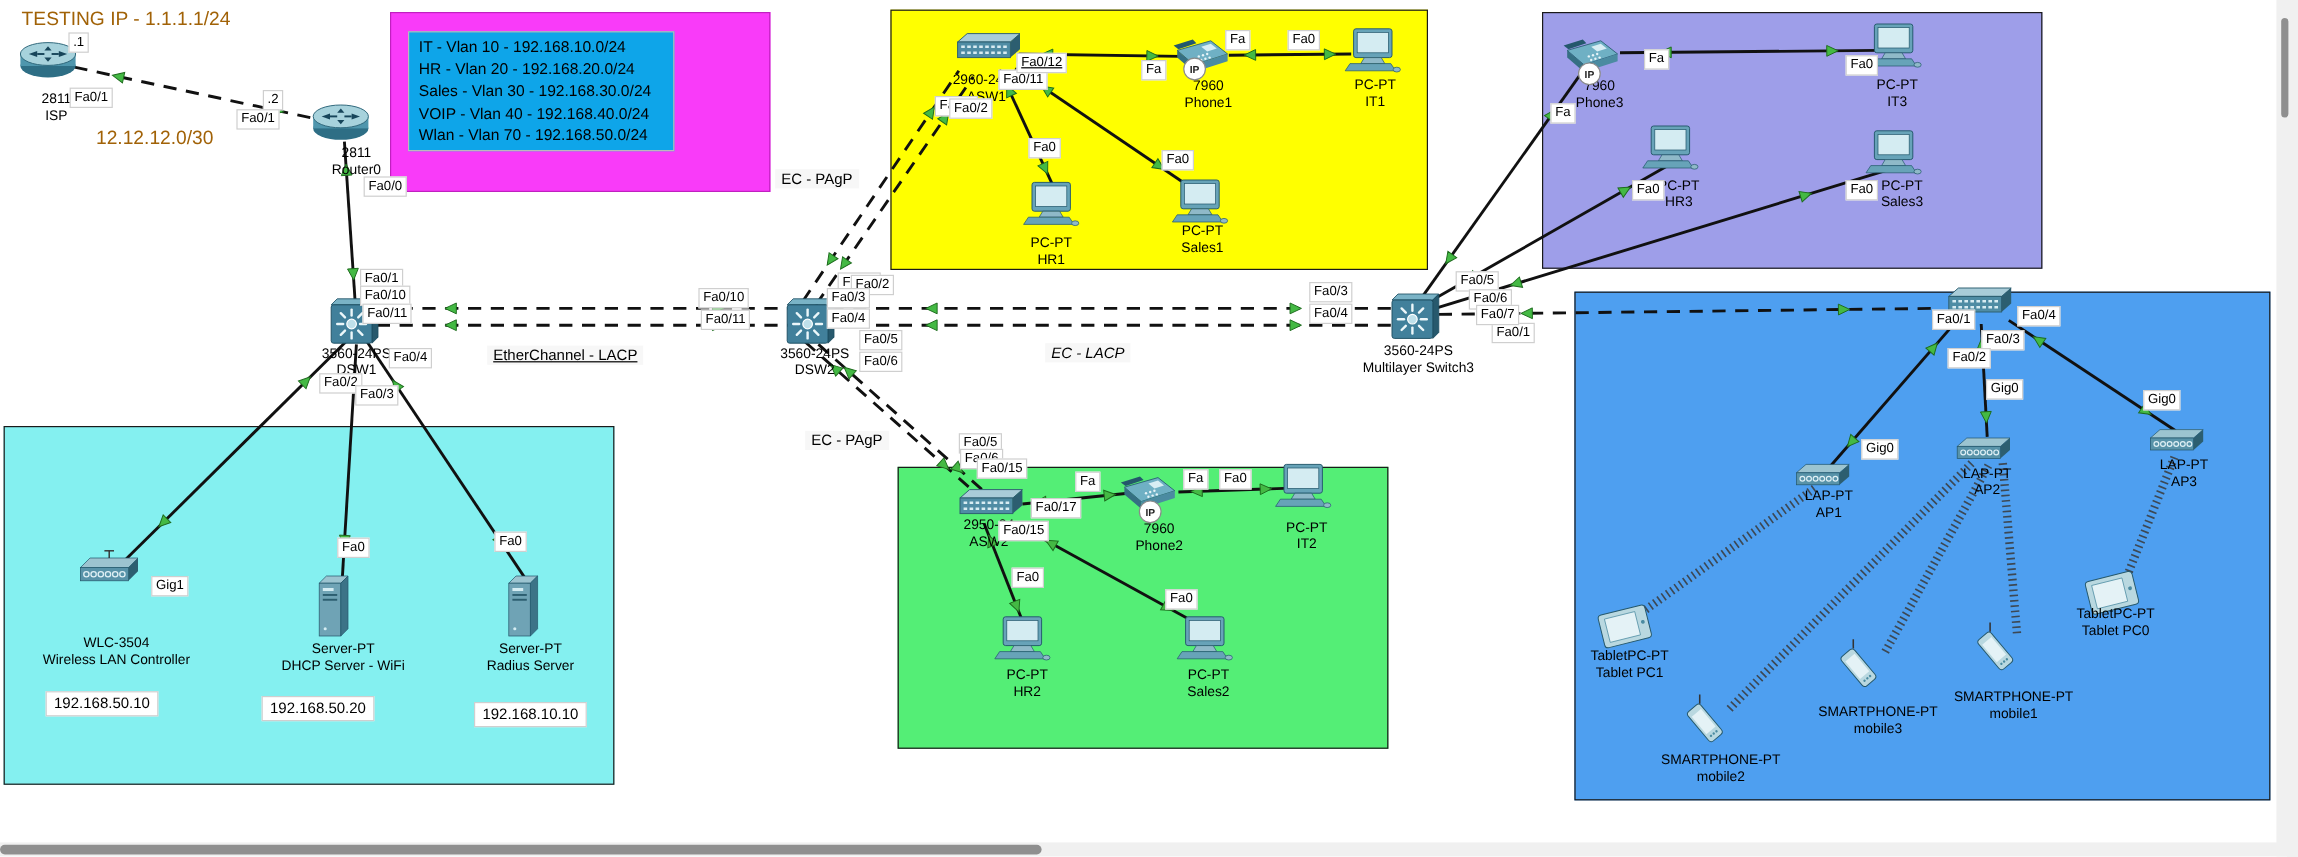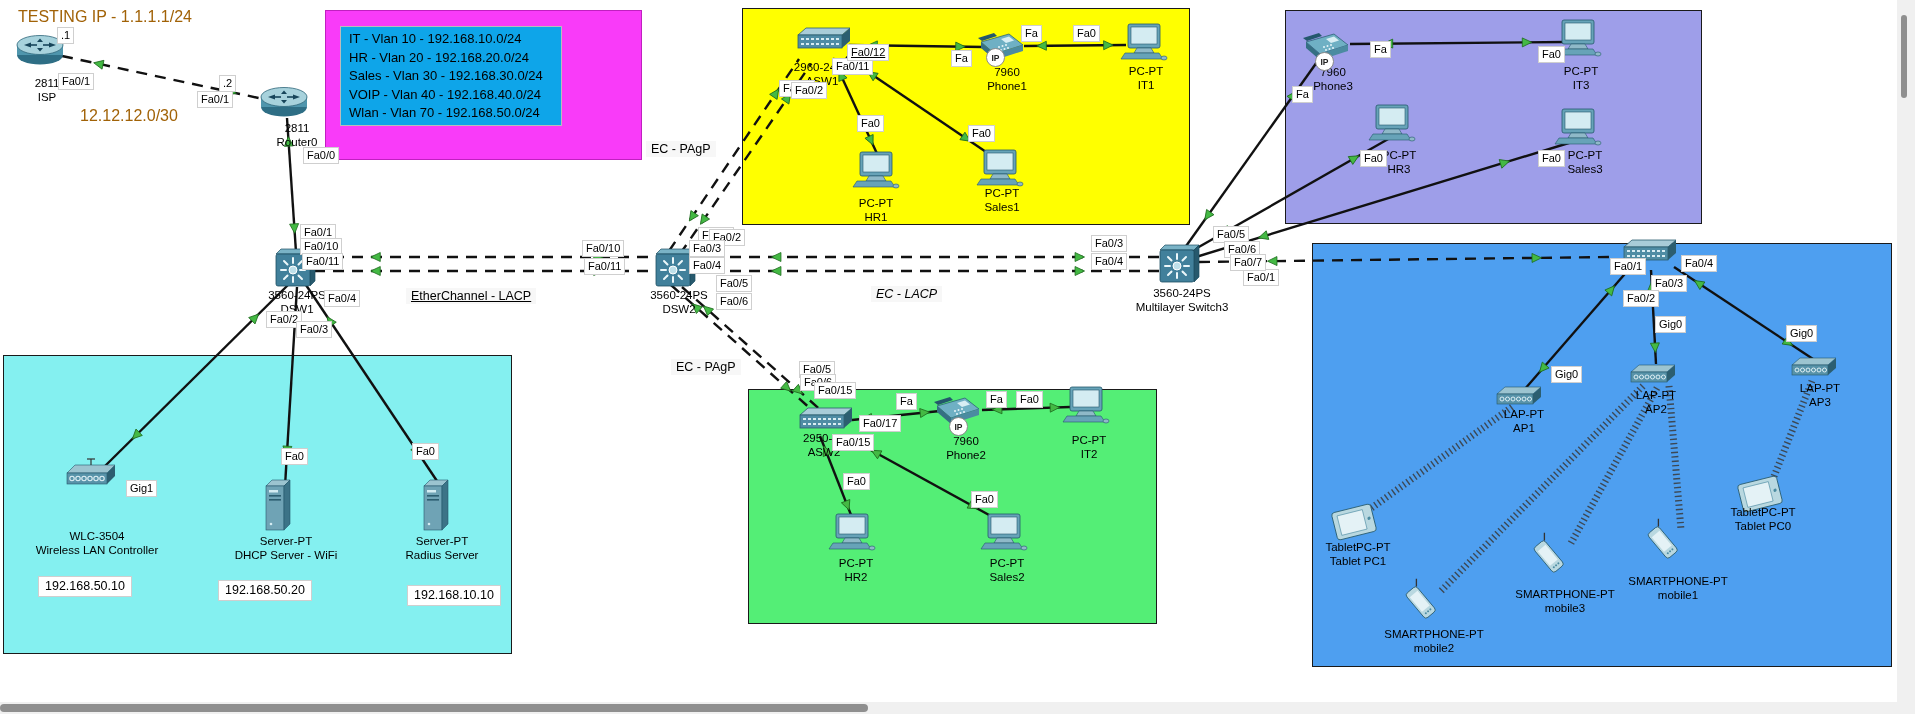--- a/index.html
+++ b/index.html
@@ -488,14 +488,14 @@
     <div class="chip" style="left: 1538px; top: 150px;">Fa0</div>
     <div class="chip" style="left: 1610px; top: 258px;">Fa0/1</div>
     <div class="chip" style="left: 1681px; top: 255px;">Fa0/4</div>
     <div class="chip" style="left: 1651px; top: 275px;">Fa0/3</div>
     <div class="chip" style="left: 1623px; top: 290px;">Fa0/2</div>
     <div class="chip" style="left: 1551px; top: 366px;">Gig0</div>
     <div class="chip" style="left: 1655px; top: 316px;">Gig0</div>
     <div class="chip" style="left: 1786px; top: 325px;">Gig0</div>
     <div class="ipchip" style="left: 38px; top: 576px;">192.168.50.10</div>
     <div class="ipchip" style="left: 218px; top: 580px;">192.168.50.20</div>
-    <div class="ipchip" style="left: 395px; top: 585px; margin-left: 12px;">192.168.10.10</div>
+    <div class="ipchip" style="left: 395px; top: 585px;">192.168.10.10</div>
   </div>
 
 </body></html>

